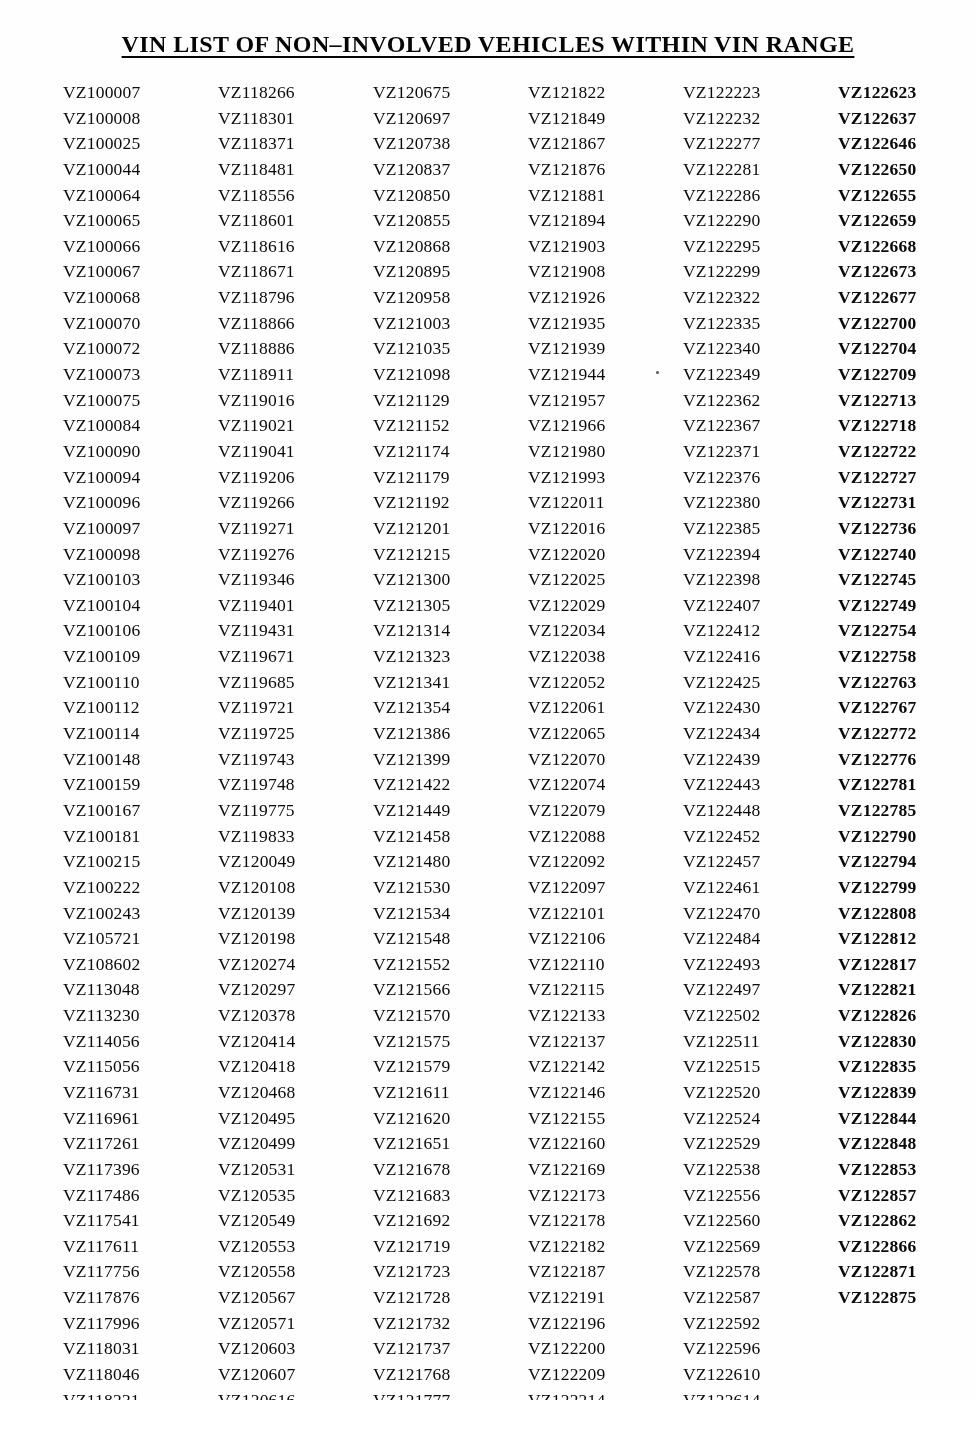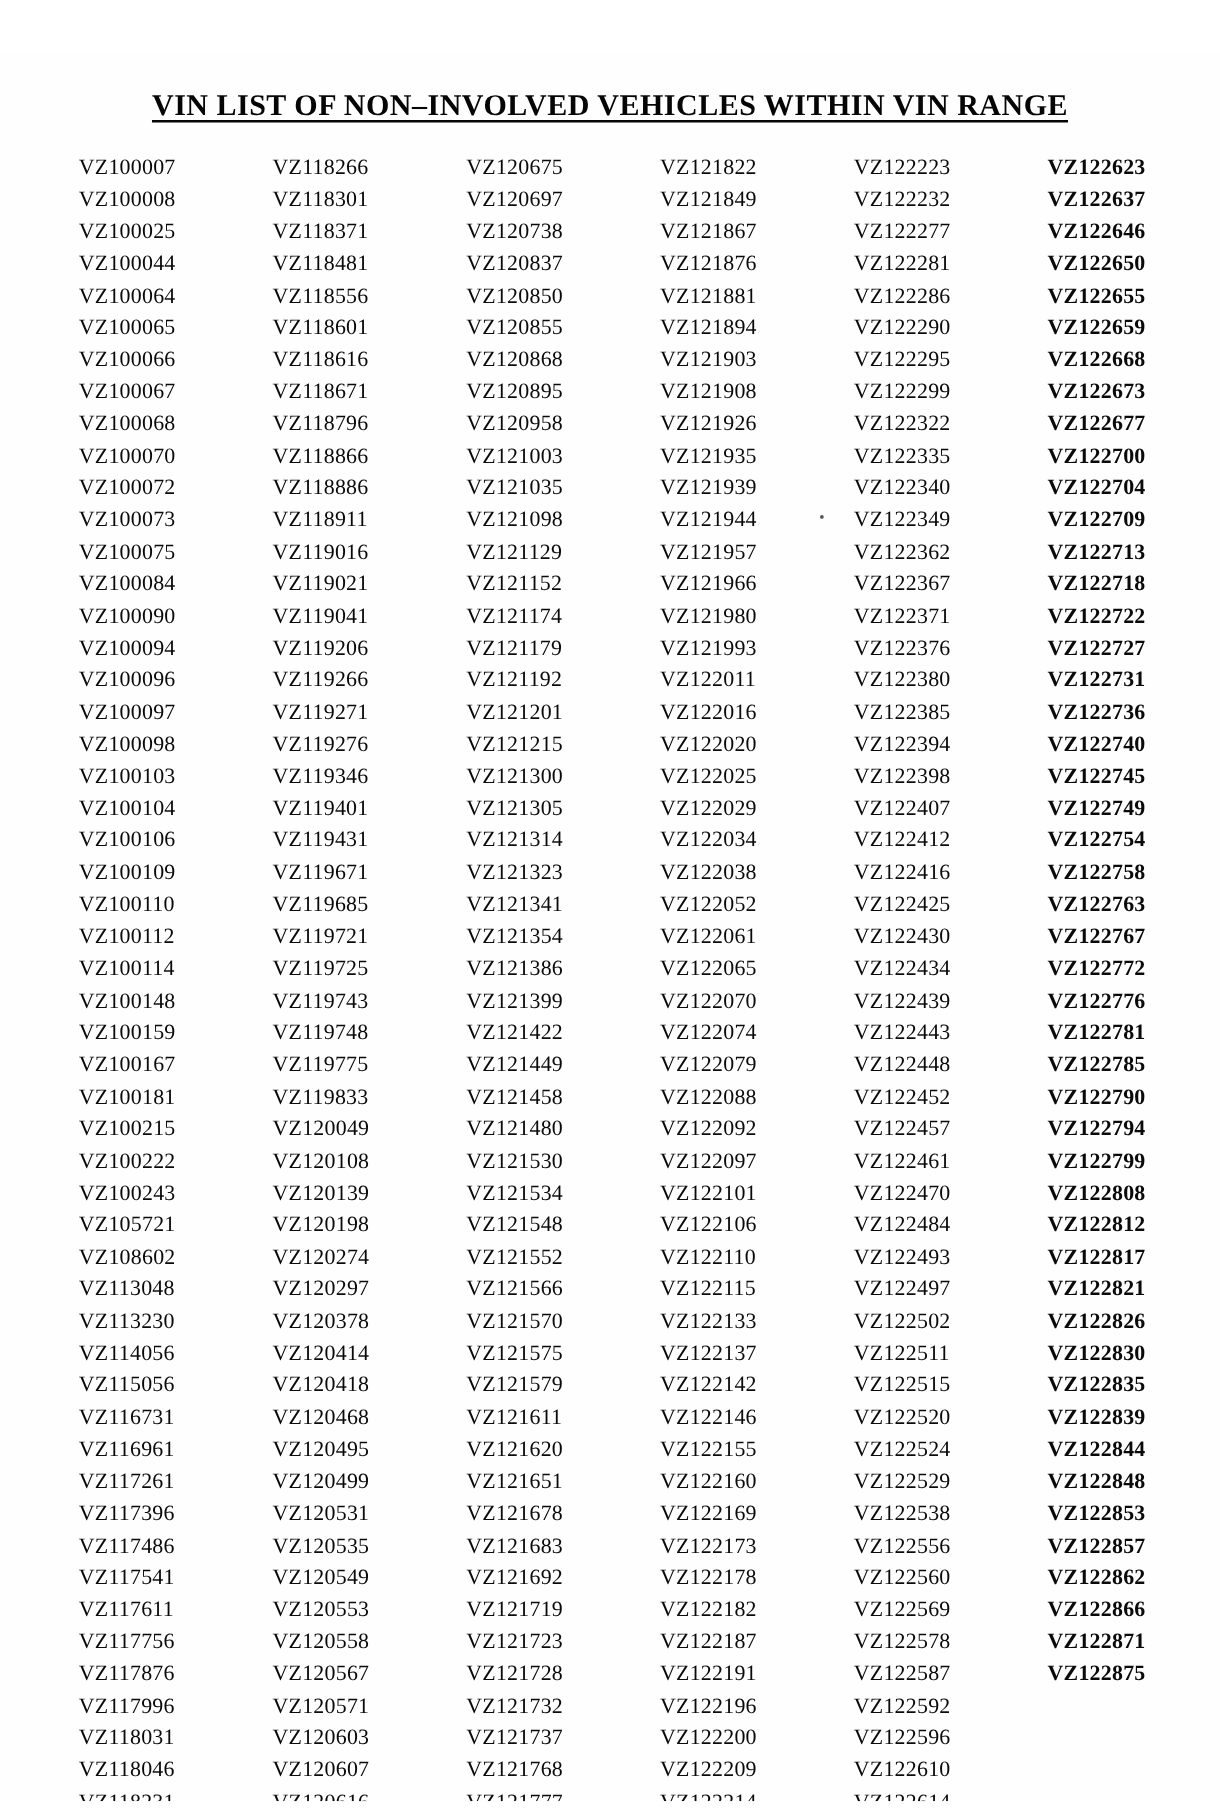--- a/index.html
+++ b/index.html
@@ -8,21 +8,20 @@
     background: #ffffff;
   }
   .page {
     position: relative;
     width: 976px;
     height: 1400px;
     background: #fefefe;
     font-family: "Liberation Serif", serif;
     color: #0a0a0a;
     overflow: hidden;
-    margin-top: 41px;
   }
   .title {
     position: absolute;
     top: 31px;
     left: 0;
     width: 100%;
     margin: 0;
     text-align: center;
     font-size: 24px;
     font-weight: 700;

